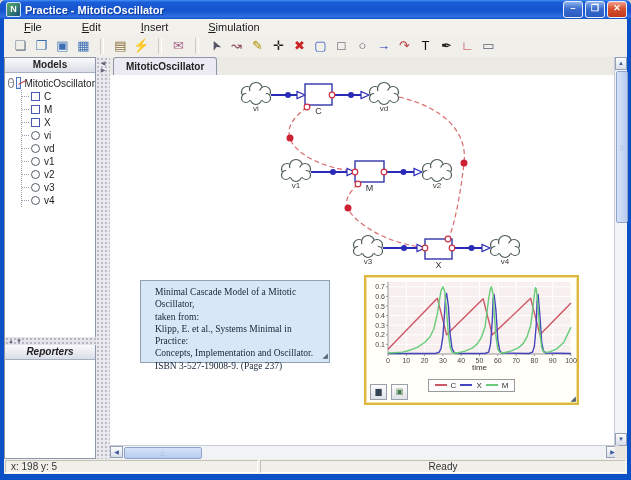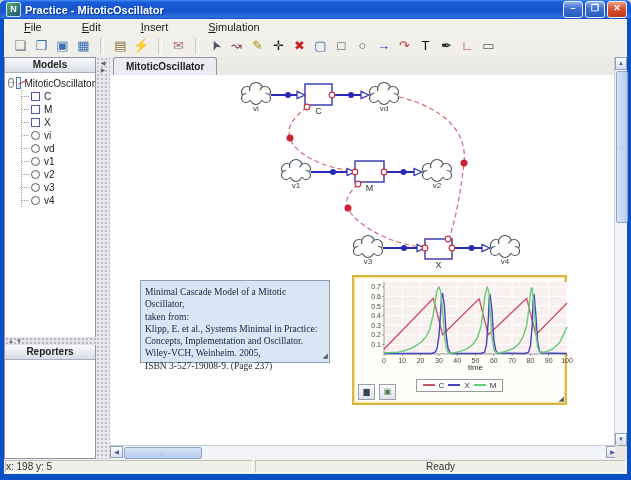--- a/index.html
+++ b/index.html
@@ -41,42 +41,42 @@
   .tree-root-icon::after{content:"";position:absolute;left:1px;top:4px;width:8px;height:0;border-top:1px solid #c04040;transform:rotate(-25deg);}
   .tree-kids{margin-left:13px;border-left:1px dotted #9aa2b2;padding-left:0;}
   .tree-kid-row{display:flex;align-items:center;height:13px;}
   .tree-stub{width:7px;border-top:1px dotted #9aa2b2;margin-right:2px;}
   .node-ic{width:9px;height:9px;box-sizing:border-box;background:#fff;margin-right:4px;}
   .node-ic.square{border:1px solid #4a5ab0;}
   .node-ic.circle{border:1px solid #555e66;border-radius:50%;}
   #h-splitter{position:absolute;left:0;top:279px;width:90px;height:8px;background:#e4e4ea;
     display:flex;align-items:center;font-size:6px;color:#667;padding-left:3px;gap:2px;
     background-image:radial-gradient(#b8b8c4 1px,transparent 1px);background-size:4px 4px;}
-  #reporters-header{position:absolute;left:0;top:287px;width:90px;}
+  #reporters-header{position:absolute;left:0;top:287px;width:90px;font-style:italic;}
   
   #v-splitter{position:absolute;left:92px;top:0;width:14px;height:402px;background:#e9e9ee;
     background-image:radial-gradient(#bcbcc8 1px,transparent 1px);background-size:4px 4px;
     font-size:6px;color:#667;text-align:center;padding-top:2px;box-sizing:border-box;}
   
   #main{position:absolute;left:106px;top:0;right:0;height:402px;}
   #tabstrip{position:absolute;left:0;top:0;right:0;height:18px;border-bottom:1px solid #8e97a8;}
   .tab{position:absolute;left:3px;bottom:0;height:17px;padding:0 12px;background:#ecebf4;
     border:1px solid #8e97a8;border-bottom:none;border-radius:3px 3px 0 0;
     font-size:10px;font-weight:bold;color:#222;line-height:17px;}
   #canvas{position:absolute;left:0;top:18px;width:509px;height:371px;background:#fff;
     border-right:1px solid #a8aebc;overflow:hidden;}
   #diagram-svg{position:absolute;left:0;top:0;}
   
   #note-box{position:absolute;left:30px;top:205px;width:190px;height:83px;box-sizing:border-box;
-    background:#d8e7f6;border:1px solid #8fa0b5;padding:5px 6px 2px 4px;
+    background:#d8e7f6;border:1px solid #8fa0b5;padding:5px 6px 2px 14px;
     font-family:"Liberation Serif",serif;font-size:9.5px;line-height:12.3px;color:#15253a;}
   #note-grip{position:absolute;right:1px;bottom:0px;font-size:7px;color:#55606e;}
   
-  #chart-panel{position:absolute;left:242px;top:200px;width:215px;height:130px;box-sizing:border-box;
-    background:#fffef8;border:2px solid #ddb83e;box-shadow:0 0 0 1px #f2e2a0 inset;padding-left:8px;}
+  #chart-panel{position:absolute;left:254px;top:200px;width:215px;height:130px;box-sizing:border-box;
+    background:#fffef8;border:2px solid #ddb83e;box-shadow:0 0 0 1px #f2e2a0 inset;}
   #chart-legend{position:absolute;left:0;right:0;top:95px;text-align:center;}
   #chart-legend .lg-box{display:inline-flex;align-items:center;gap:4px;border:1px solid #999;
     background:#fdfdfd;padding:1px 6px;font-size:8px;color:#333;}
   .lg-swatch{display:inline-block;width:12px;height:2px;}
   #chart-toolbar{position:absolute;left:4px;bottom:3px;display:flex;gap:4px;}
   .chart-btn{width:15px;height:14px;border:1px solid #9aa0aa;background:linear-gradient(180deg,#fcfcfc,#dfe2e8);
     font-size:8px;line-height:13px;text-align:center;}
   #chart-grip{position:absolute;right:1px;bottom:0;font-size:7px;color:#55606e;}
   
   .sb-btn{position:absolute;background:linear-gradient(180deg,#fdfdfd,#d8dde8);border:1px solid #93a0b8;
@@ -85,21 +85,21 @@
   #v-thumb{position:absolute;left:1px;top:14px;width:10px;height:150px;border:1px solid #8ea4cc;border-radius:2px;
     background:linear-gradient(90deg,#d6e2f8,#b8ccf0);}
   #h-scroll{position:absolute;left:0;bottom:0;width:509px;height:13px;background:#f2f3f7;border-top:1px solid #c8ccd6;}
   #h-thumb{position:absolute;left:14px;top:1px;width:76px;height:10px;border:1px solid #8ea4cc;border-radius:2px;
     background:linear-gradient(180deg,#d6e2f8,#b8ccf0);}
   .grip-dots{position:absolute;left:50%;top:50%;transform:translate(-50%,-50%);font-size:6px;color:#7a90bc;letter-spacing:1px;}
   #sb-corner{position:absolute;right:0;bottom:0;width:12px;height:13px;background:#e8e6df;}
   
   #statusbar{position:absolute;left:4px;right:4px;top:459px;height:15px;background:#f0efe9;display:flex;font-size:10px;color:#333;}
   .status-cell{border:1px solid;border-color:#c4c2b8 #ffffff #ffffff #c4c2b8;margin:1px;display:flex;align-items:center;}
-  #status-left{width:246px;}
+  #status-left{width:246px;padding-left:5px;}
   #status-right{flex:1;justify-content:center;}
 </style>
 </head>
 <body>
 
 <div id="win">
 
   <div id="titlebar">
     <div id="app-icon">N</div>
     <div id="title-text">Practice - MitoticOscillator</div>
@@ -360,21 +360,20 @@
             <circle cx="238" cy="133" r="3.5" fill="#cc2233"></circle>
             <circle cx="354" cy="88" r="3.5" fill="#cc2233"></circle>
           </svg>
 
         <div id="note-box">
           <div id="note-lines">
               <div>Minimal Cascade Model of a Mitotic Oscillator,</div>
               <div>taken from:</div>
               <div>Klipp, E. et al., Systems Minimal in Practice:</div>
               <div>Concepts, Implementation and Oscillator.</div>
-              <div>Wiley-VCH, Weinheim. 2005,</div>
               <div>ISBN 3-527-19008-9. (Page 237)</div>
             </div>
           <span id="note-grip">◢</span>
         </div>
 
         <div id="chart-panel">
           <svg id="chart-svg" width="211" height="94">
               <rect x="22" y="5" width="183" height="72" fill="#f8efef"></rect>
               <line x1="22" y1="5" x2="22" y2="77" stroke="#ffffff" stroke-width="1"></line>
               <line x1="40.3" y1="5" x2="40.3" y2="77" stroke="#ffffff" stroke-width="1"></line>

